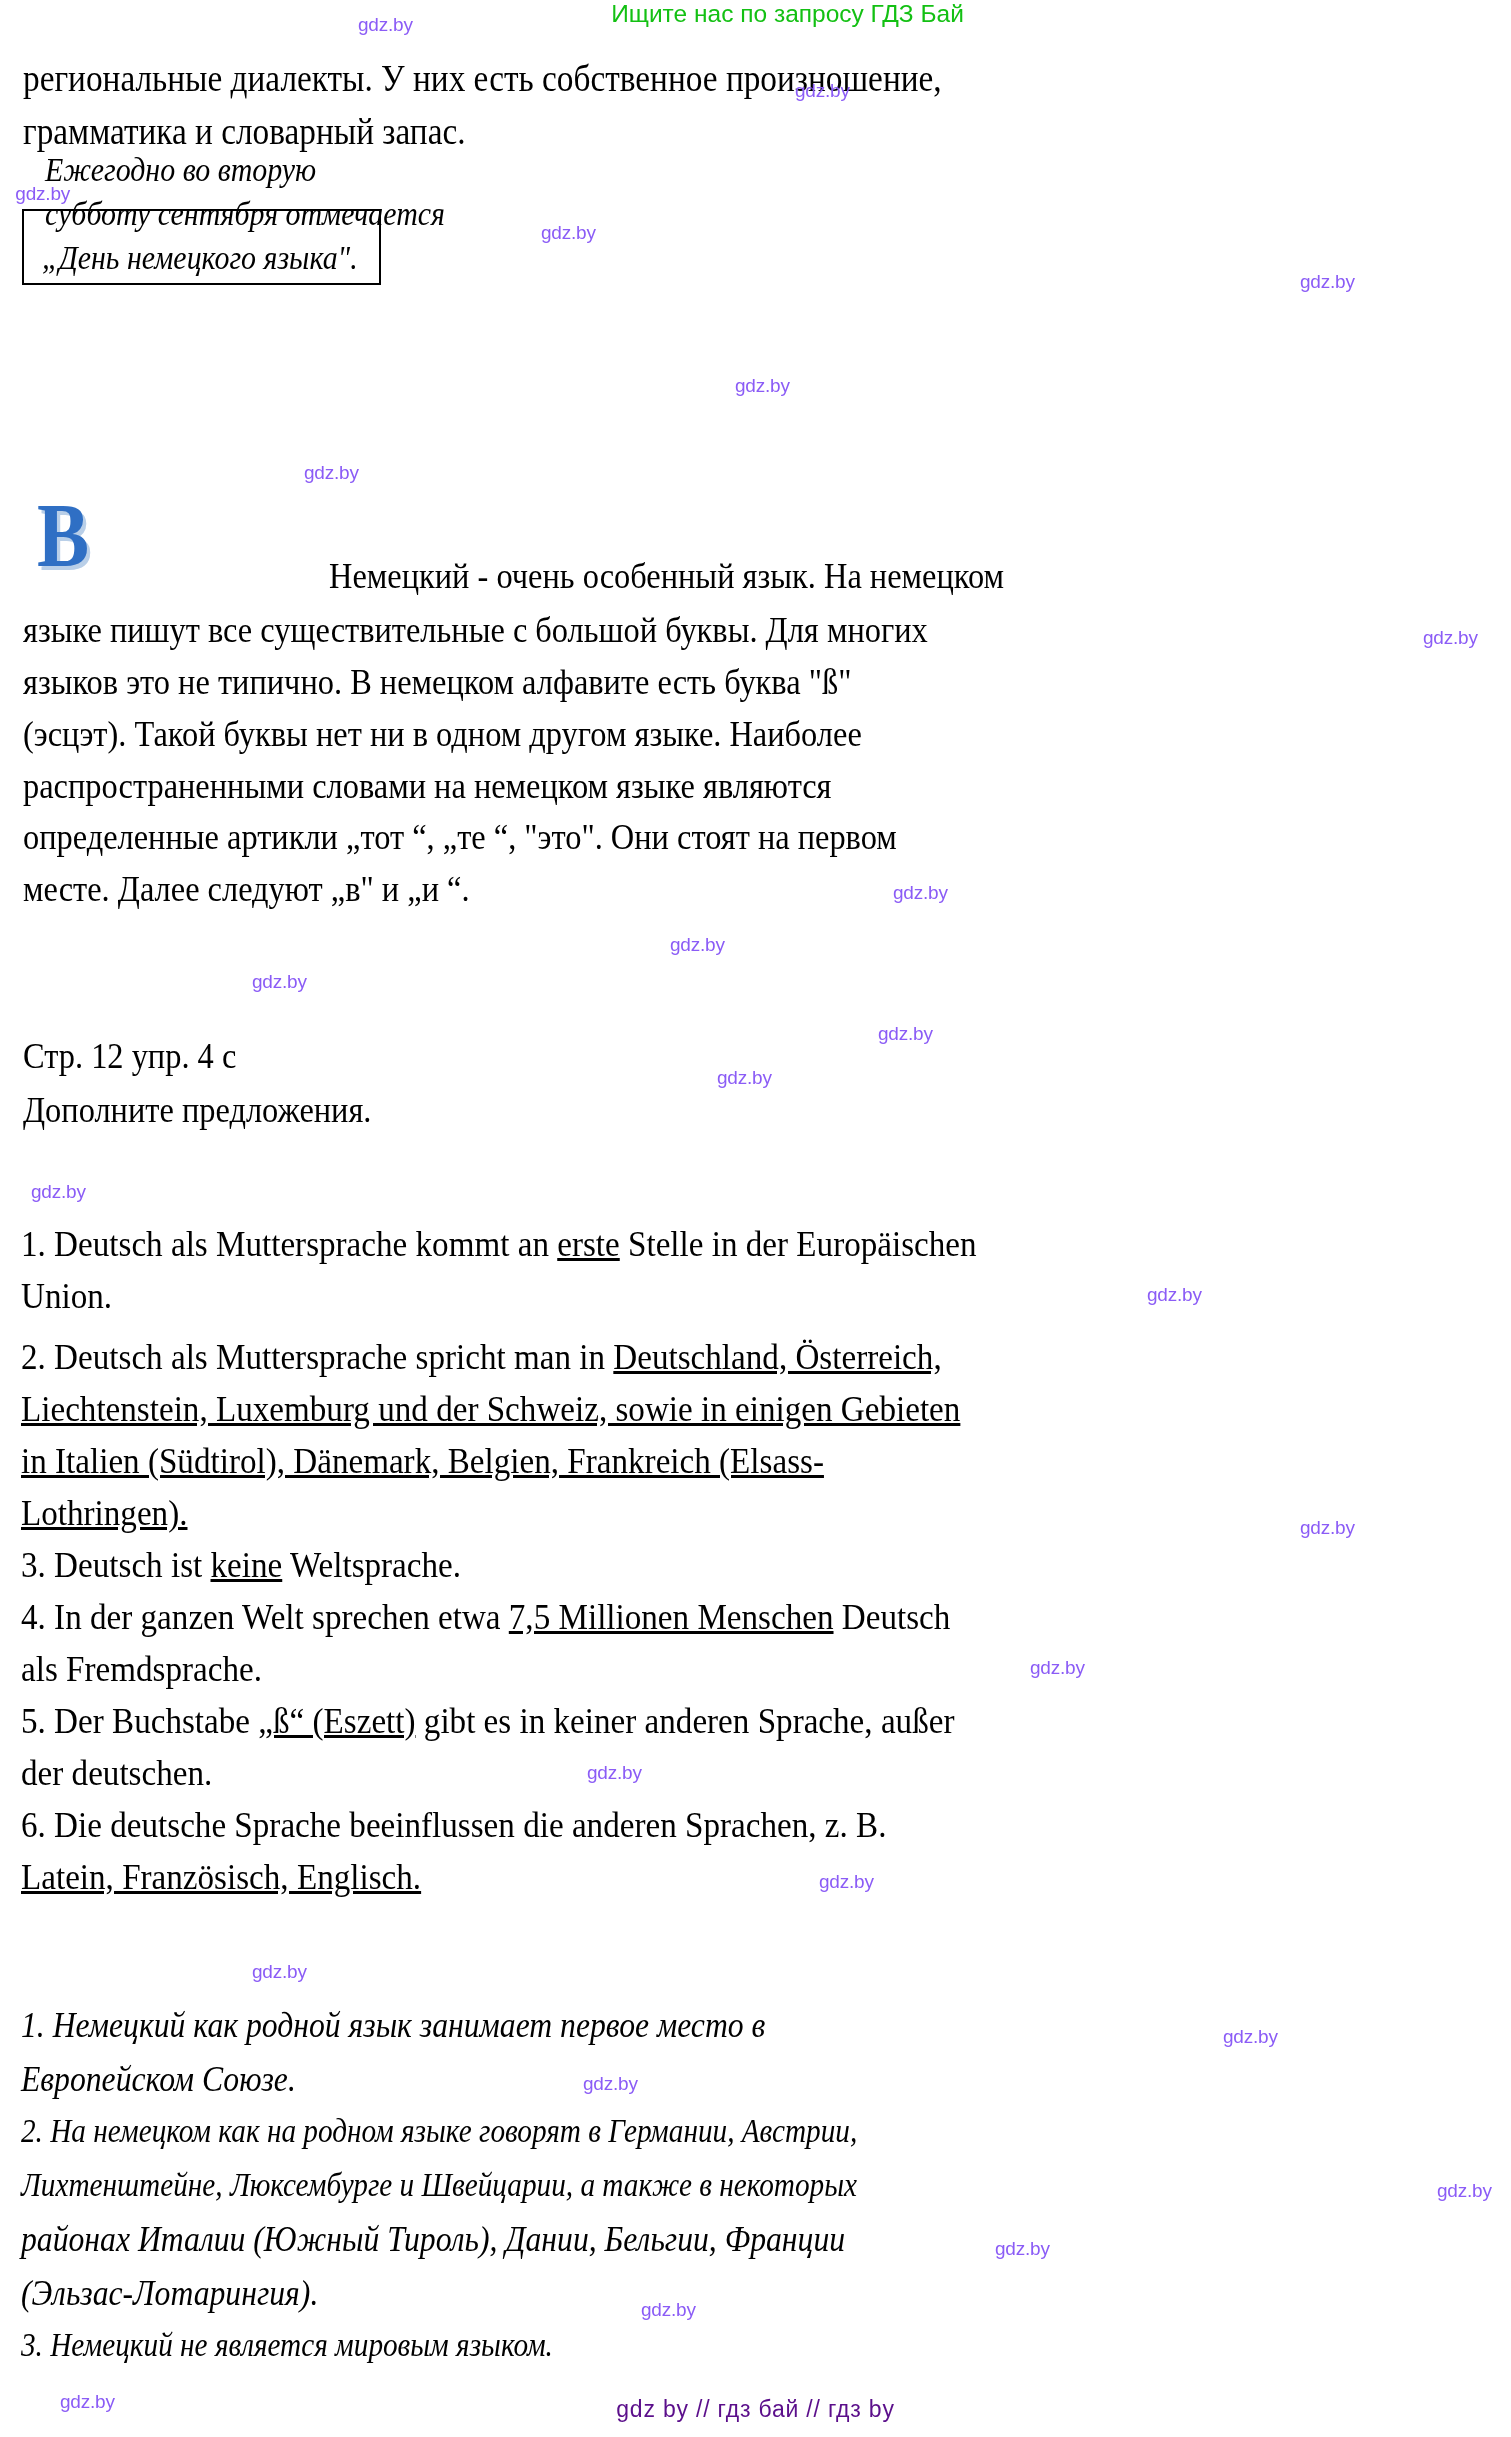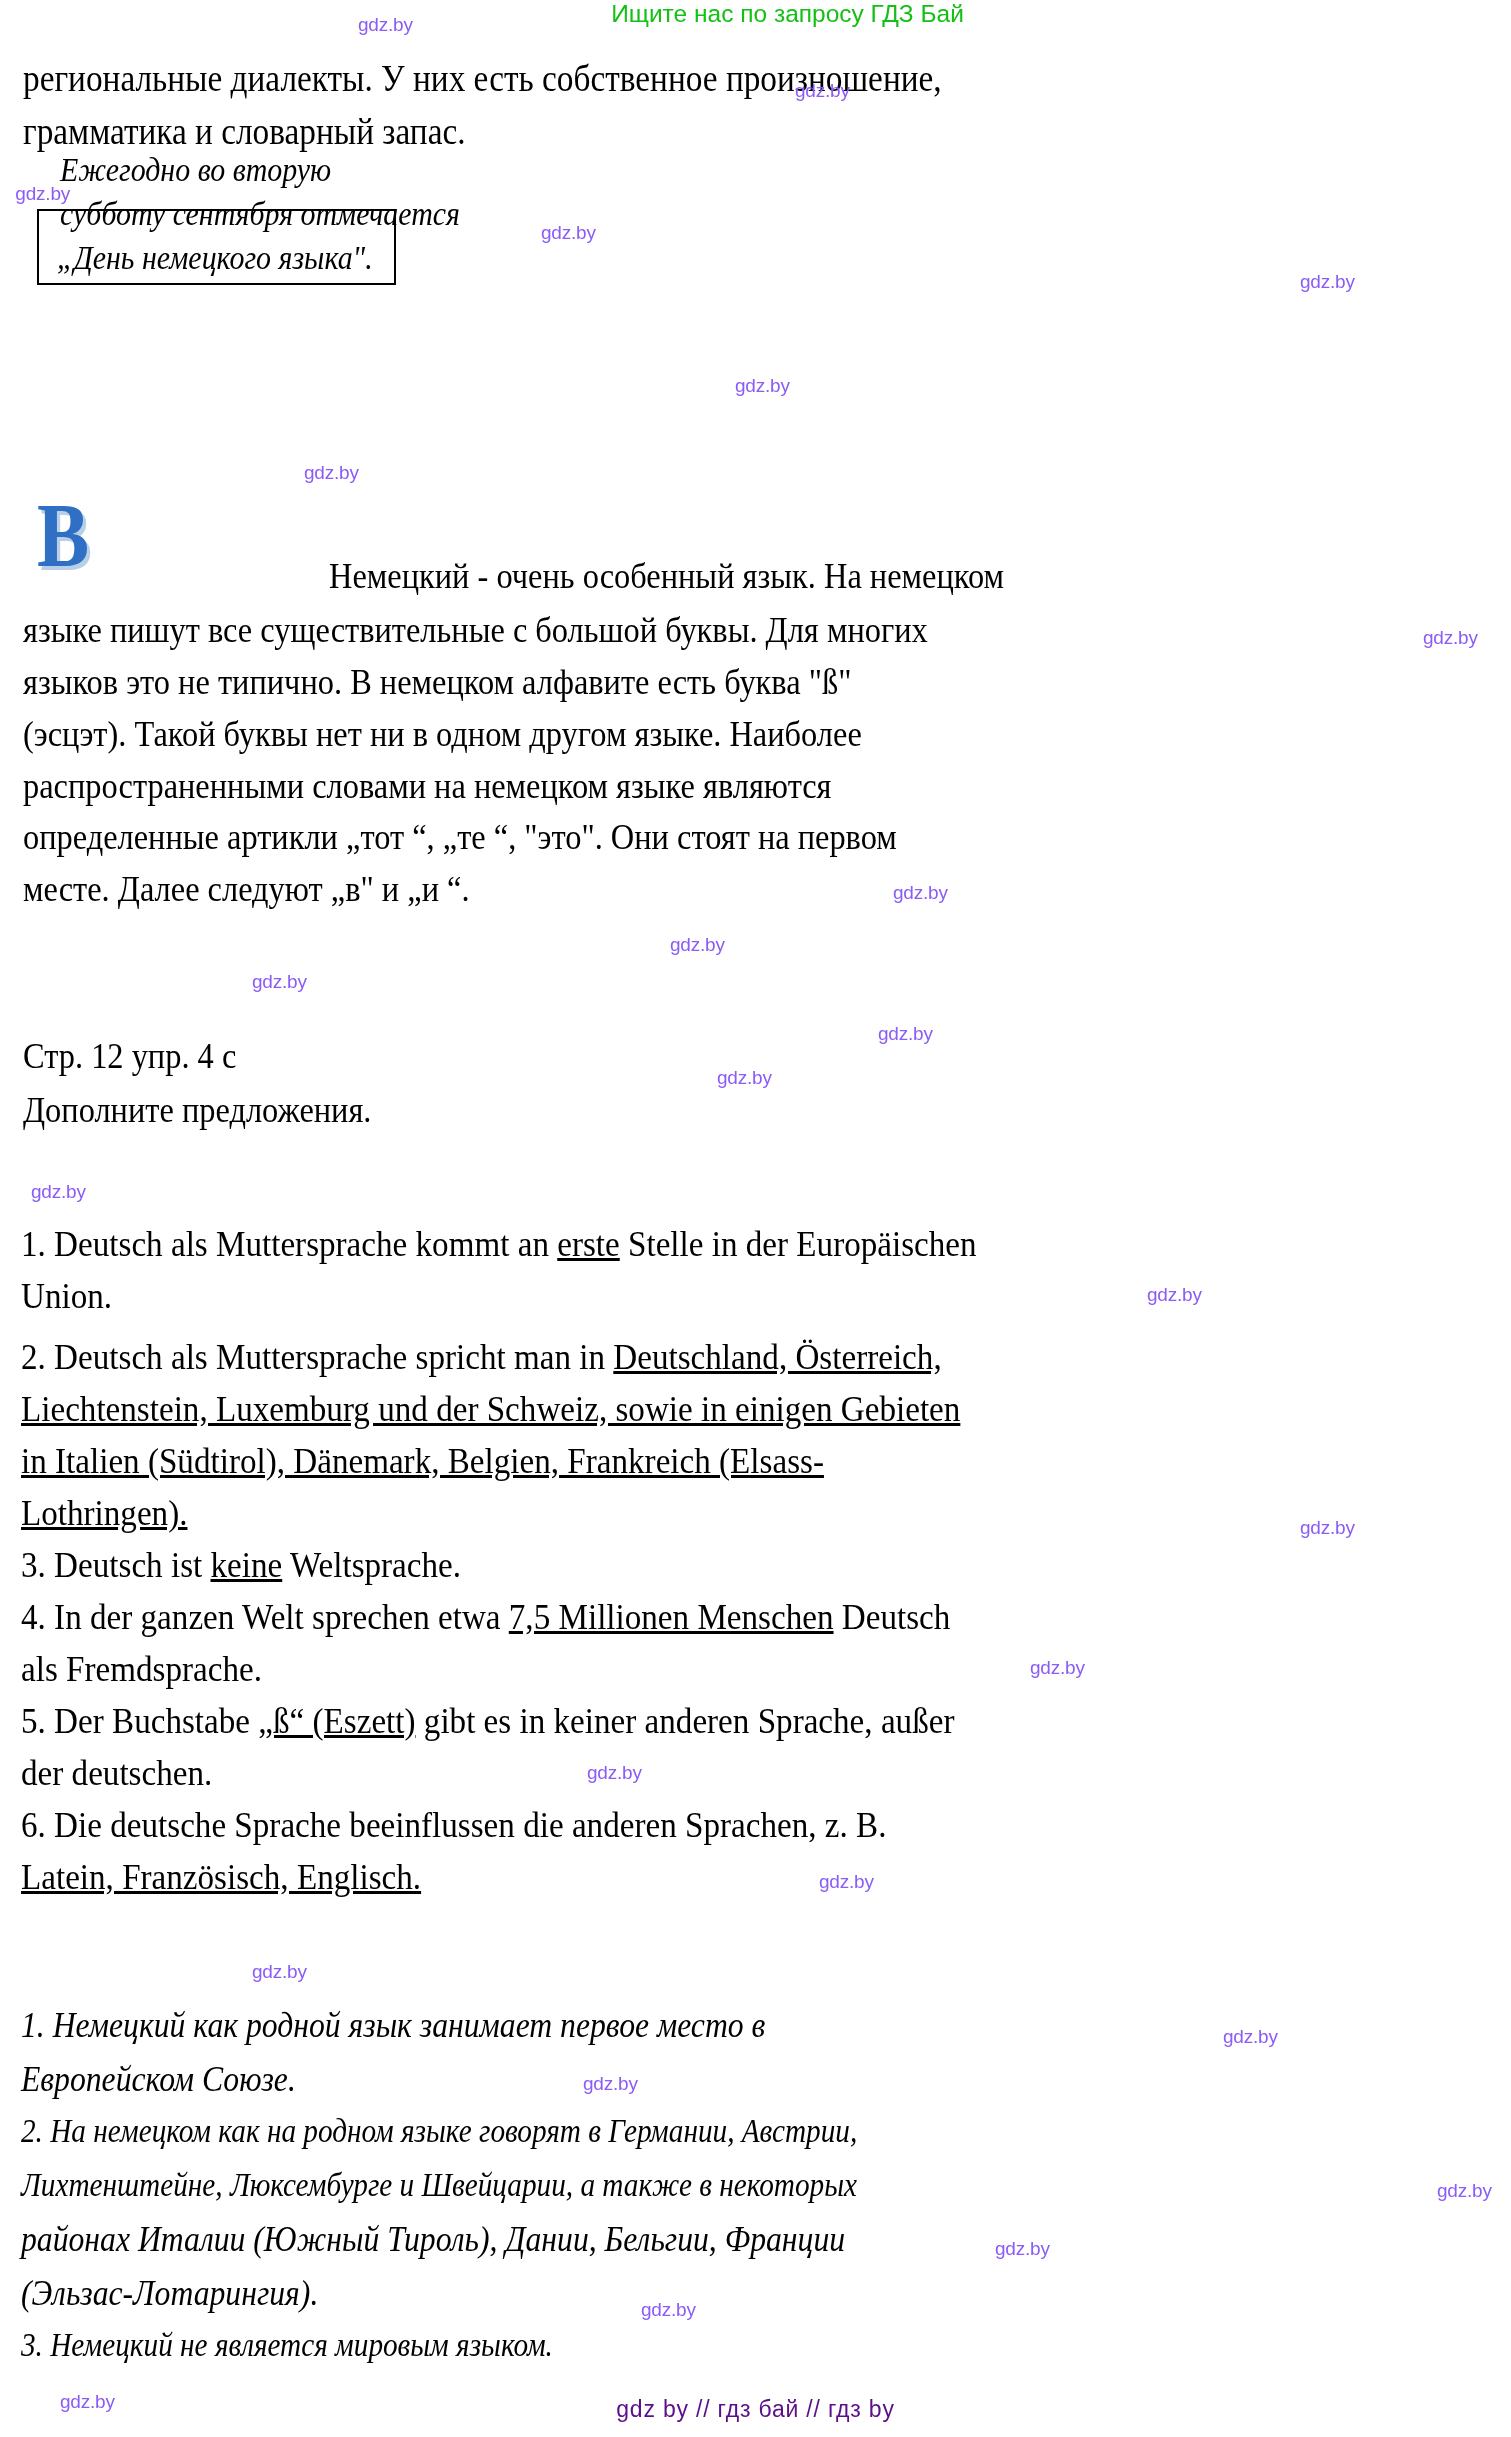--- a/index.html
+++ b/index.html
@@ -73,21 +73,21 @@
     font-style: italic;
     font-family: "Liberation Serif", "DejaVu Serif", serif;
     font-size: 34px;
     transform: scaleX(0.86);
     transform-origin: left top;
   }
 
   
   .note-box {
     position: absolute;
-    left: 37px;
+    left: 22px;
     top: 209px;
     width: 359px;
     height: 76px;
     border: 2.3px solid #000000;
     box-sizing: border-box;
     padding-left: 8px;
   }
   .note-line {
     position: absolute;
     white-space: nowrap;

